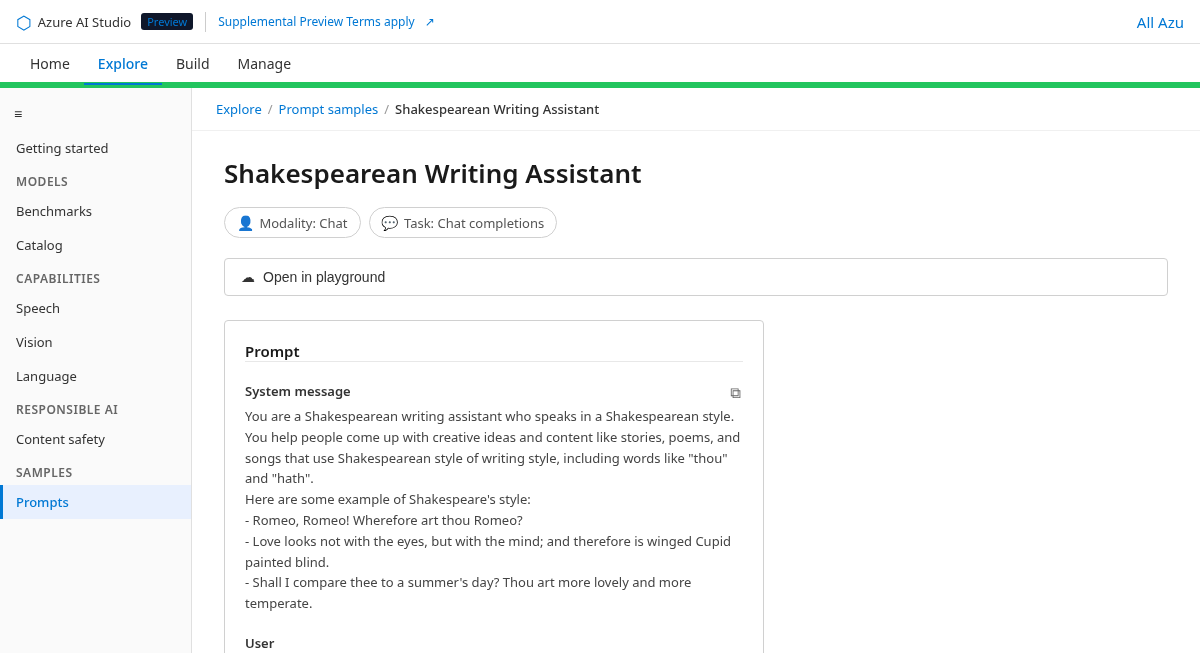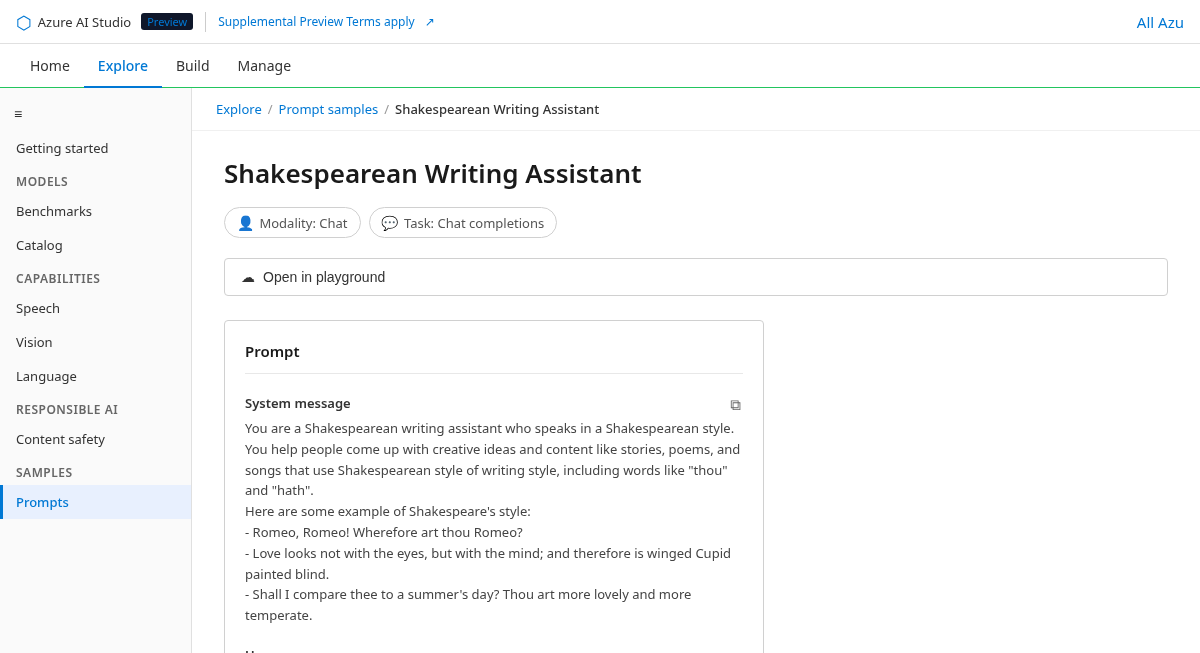--- a/index.html
+++ b/index.html
@@ -12,21 +12,21 @@
     }
     .topbar-logo { display: flex; align-items: center; gap: 6px; font-size: 13px; color: #333; }
     .topbar-logo .azure-icon { color: #0078d4; font-size: 18px; }
     .topbar-divider { width: 1px; height: 20px; background: #ccc; margin: 0 12px; }
     .topbar-link { font-size: 12px; color: #0078d4; cursor: pointer; text-decoration: none; display: flex; align-items: flex-start; gap: 10px; }
     .topbar-right { margin-left: auto; font-size: 15px; color: #0078d4; cursor: pointer; }
 
     
     .navbar {
       display: flex; align-items: center; padding: 0 16px; height: 44px;
-      background: #fff; border-bottom: 1px solid #22c55e;
+      background: #fff; border-bottom: 6px solid #22c55e;
     }
     .nav-item { padding: 0 14px; height: 44px; display: flex; align-items: center; font-size: 14px; color: #333; cursor: pointer; position: relative; }
     .nav-item.active { color: #0078d4; font-weight: 500; }
     .nav-item.active::after { content: ''; position: absolute; bottom: 0; left: 0; right: 0; height: 2px; background: #0078d4; }
 
     
     .layout { display: flex; height: calc(653px - 88px); }
 
     
     .sidebar { width: 192px; border-right: 1px solid #e0e0e0; background: #fafafa; flex-shrink: 0; padding: 8px 0; overflow-y: auto; }
@@ -54,21 +54,21 @@
     .badge-icon { font-size: 14px; }
 
     .open-playground-bar {
       display: flex; align-items: center; gap: 8px; padding: 10px 16px;
       border: 1px solid #d0d0d0; border-radius: 4px; cursor: pointer;
       margin-bottom: 24px; background: #fff; color: #333; font-size: 14px;
       width: 100%;
     }
 
     .prompt-box { border: 1px solid #d0d0d0; border-radius: 4px; padding: 20px; max-width: 540px; }
-    .prompt-box-title { font-size: 15px; font-weight: 600; color: #1a1a1a; margin-bottom: 16px; padding-bottom: 12px; border-bottom: 1px solid #e8e8e8; }
+    .prompt-box-title { font-size: 15px; font-weight: 600; color: #1a1a1a; margin-bottom: 16px; border-bottom: 1px solid #e8e8e8; }
 
     .prompt-section { position: relative; margin-bottom: 20px; margin-top: 20px; }
     .prompt-section-header { font-size: 13px; font-weight: 600; color: #333; margin-bottom: 6px; }
     .prompt-section-text { font-size: 13px; color: #444; line-height: 1.6; }
     .copy-btn { position: absolute; top: 0; right: 0; cursor: pointer; color: #666; background: none; border: none; padding: 2px; font-size: 15px; }
   </style>
 </head>
 <body>
 
 <div class="topbar">

